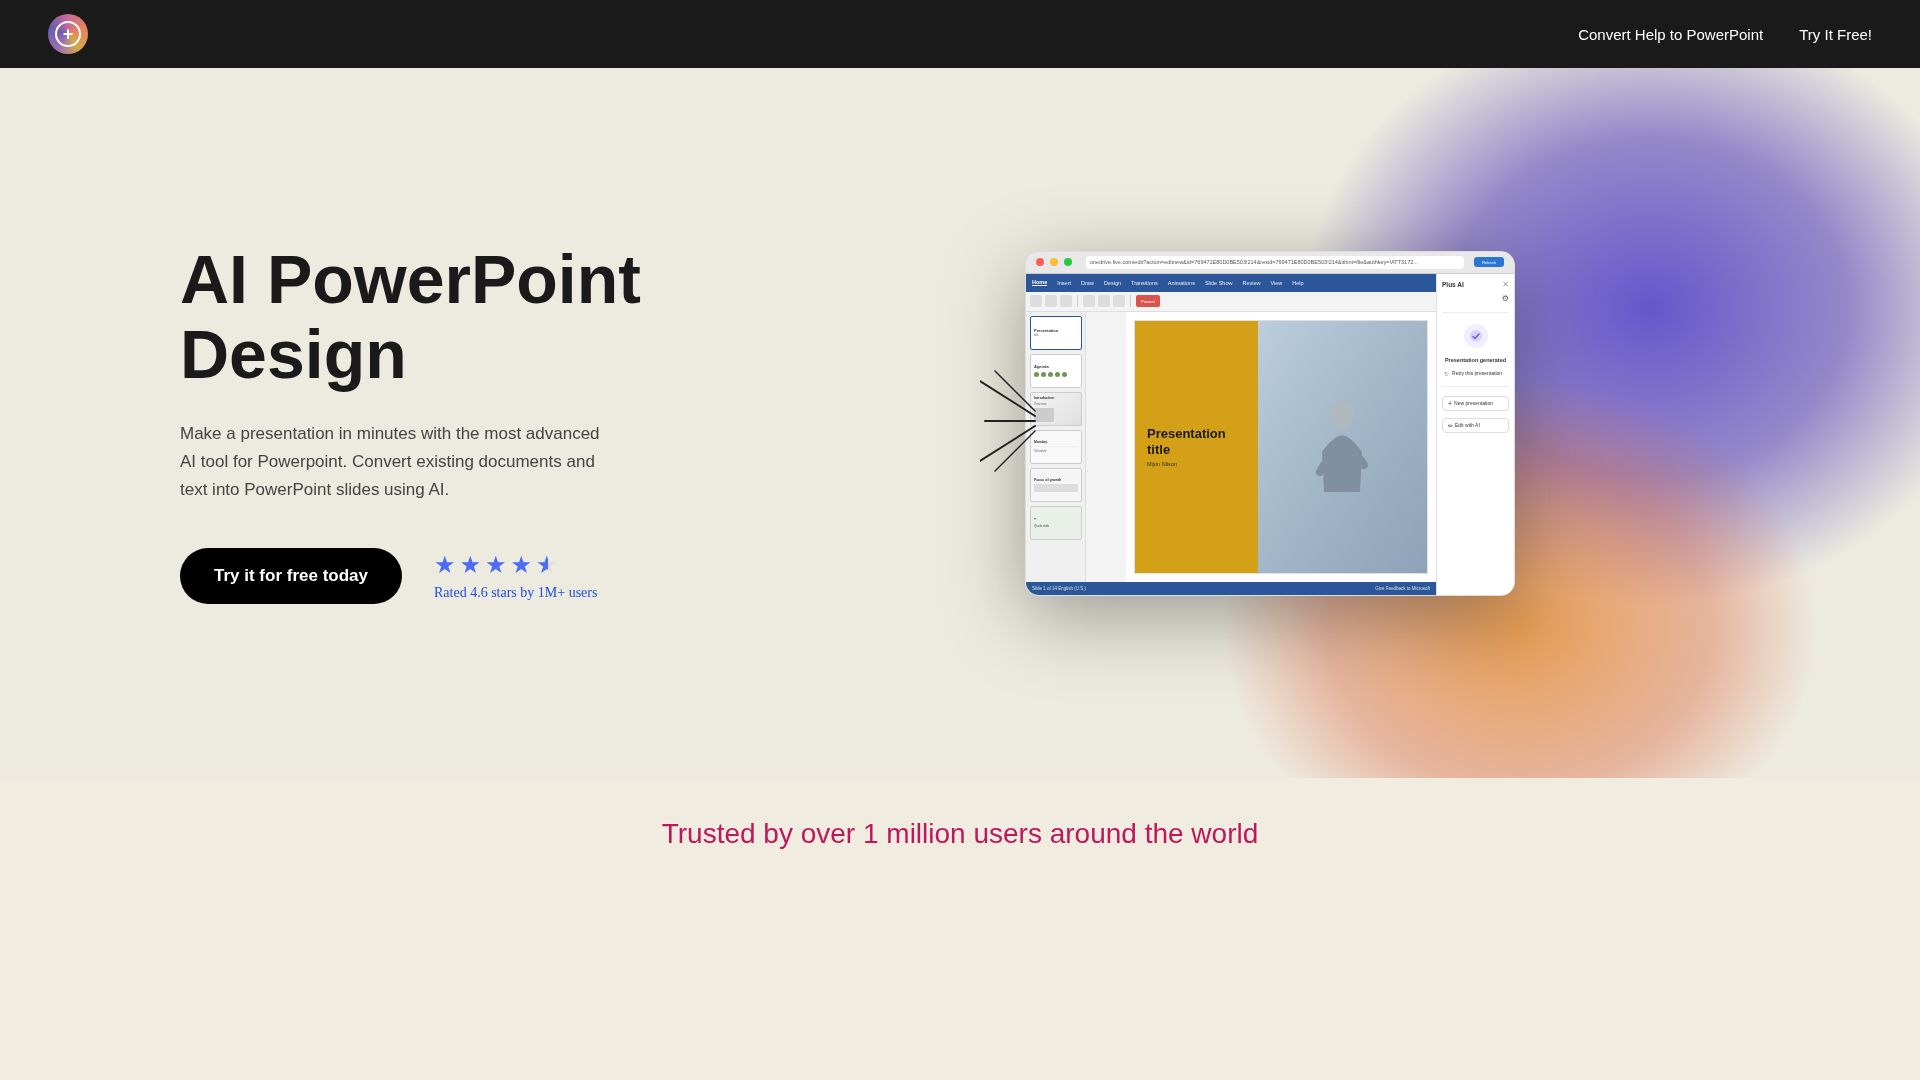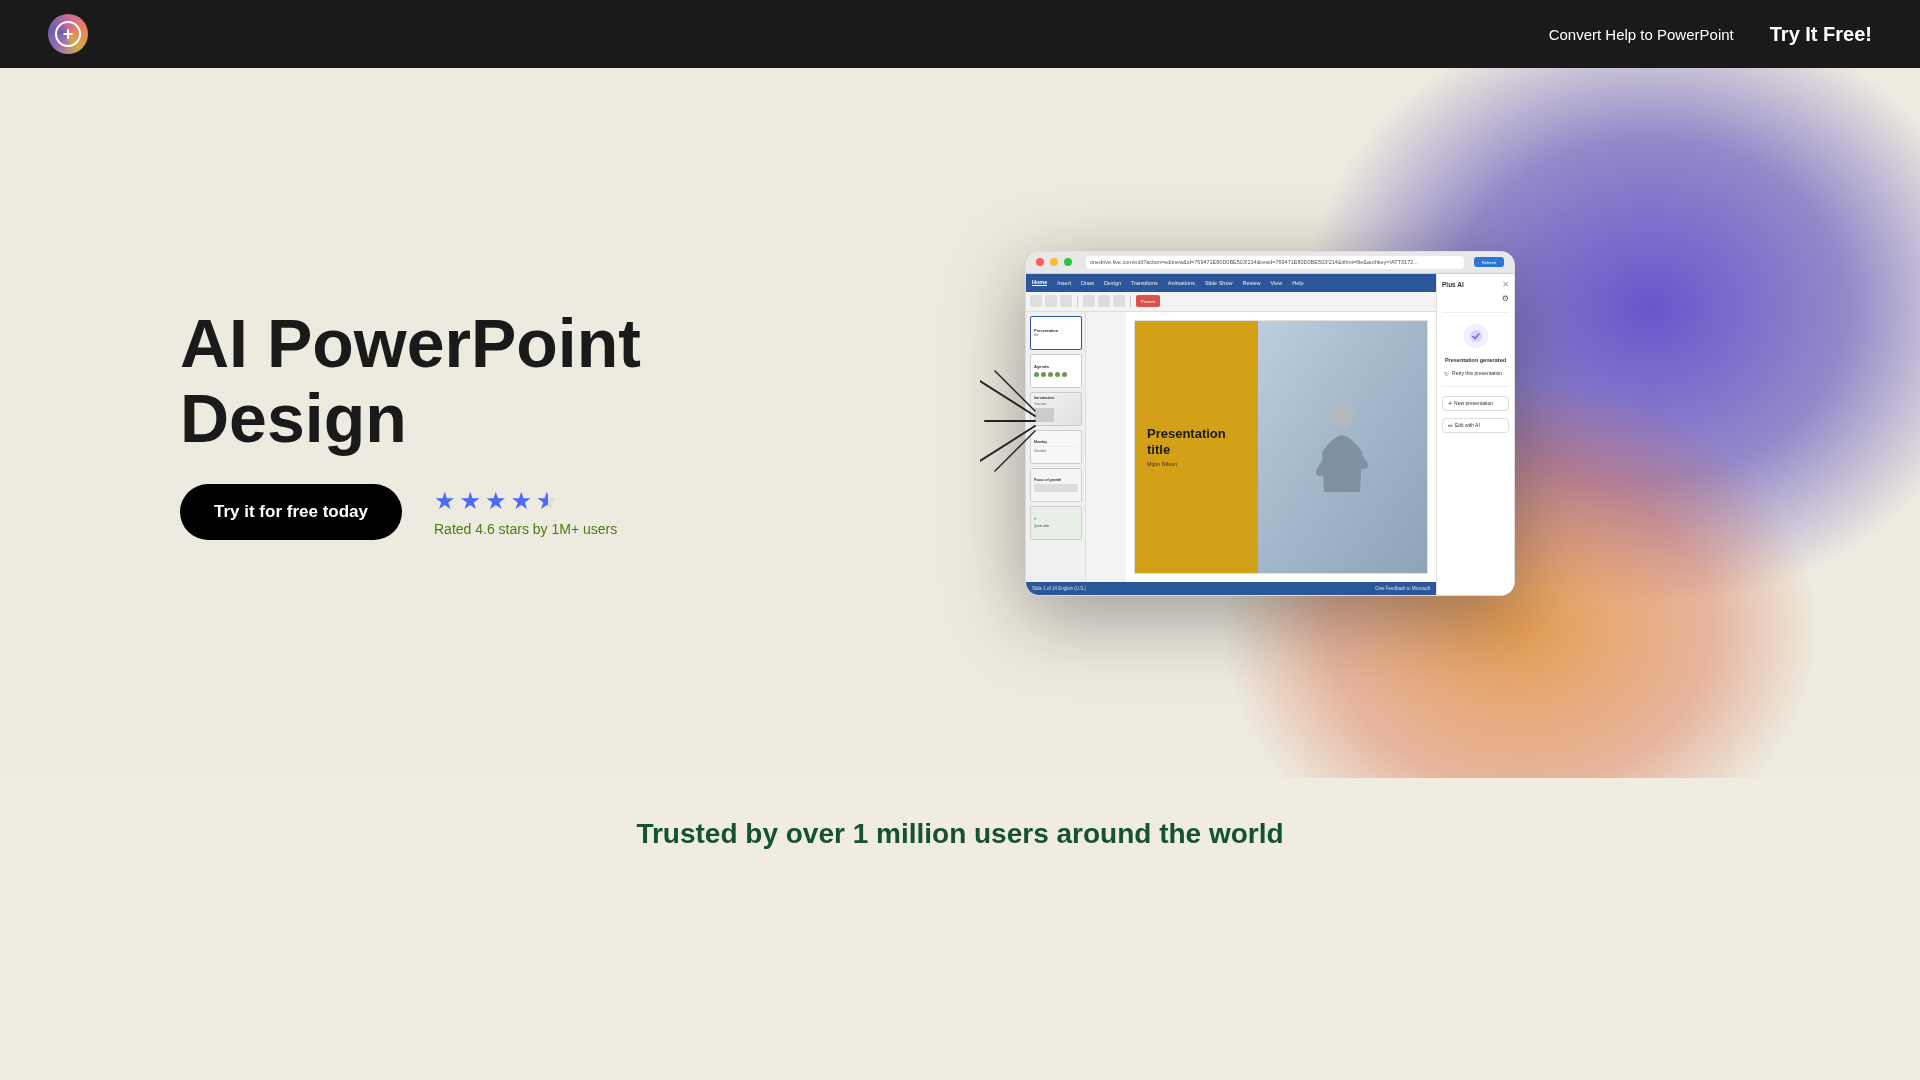--- a/index.html
+++ b/index.html
@@ -39,25 +39,25 @@
     }
     .navbar-right { display: flex; align-items: center; gap: 36px; }
     .nav-link {
       color: #ffffff;
       font-size: 15px;
       text-decoration: none;
       cursor: pointer;
     }
     .nav-btn {
       color: #ffffff;
-      font-size: 20px;
+      font-size: 15px;
       background: transparent;
       border: none;
       cursor: pointer;
-      font-weight: 700;
+      font-weight: 400;
     }
 
     
     .hero {
       position: relative;
       min-height: 710px;
       background: #edeadf;
       overflow: hidden;
       display: flex;
       align-items: center;
@@ -117,21 +117,21 @@
       border: none;
       border-radius: 50px;
       padding: 18px 34px;
       font-size: 17px;
       font-weight: 600;
       cursor: pointer;
       white-space: nowrap;
     }
     .rating-block { display: flex; flex-direction: column; gap: 6px; }
     .stars { display: flex; gap: 4px; font-size: 24px; color: #4a6cf7; }
-    .rating-text { font-size: 14px; color: #4d7c0f; }
+    .rating-text { font-size: 14px; color: #1d4ed8; font-family: Liberation Serif, serif; }
 
     
     .hero-image-wrap {
       position: relative;
       z-index: 2;
       flex: 1;
       display: flex;
       justify-content: center;
       align-items: center;
       padding-right: 60px;
@@ -377,22 +377,22 @@
     .status-text { font-size: 4.5px; color: rgba(255,255,255,0.8); }
 
     
     .trusted-section {
       background: #f0ece0;
       padding: 40px 0;
       text-align: center;
     }
     .trusted-title {
       font-size: 28px;
-      font-weight: 700;
-      color: #14532d;
+      font-weight: 400;
+      color: #be185d;
     }
   </style>
 </head>
 <body>
 
 <nav class="navbar">
   <div class="navbar-left">
     <div class="logo-icon">
       <div class="logo-inner"></div>
     </div>
@@ -405,20 +405,21 @@
 
 <section class="hero">
   <div class="blob-blue"></div>
   <div class="blob-orange"></div>
 
   <div class="hero-content">
     <h1 class="hero-title">
       <span>AI PowerPoint</span><br>
       <span>Design</span>
     </h1>
+    <p class="hero-subtitle">Make a presentation in minutes with the most advanced AI tool for Powerpoint. Convert existing documents and text into PowerPoint slides using AI.</p>
     <div class="hero-actions">
       <button class="cta-btn">Try it for free today</button>
       <div class="rating-block">
         <div class="stars">
           <span>★</span>
           <span>★</span>
           <span>★</span>
           <span>★</span>
           <span style="position:relative;display:inline-block;color:#ddd;">★<span style="position:absolute;left:0;top:0;width:55%;overflow:hidden;color:#4a6cf7;">★</span></span>
         </div>

